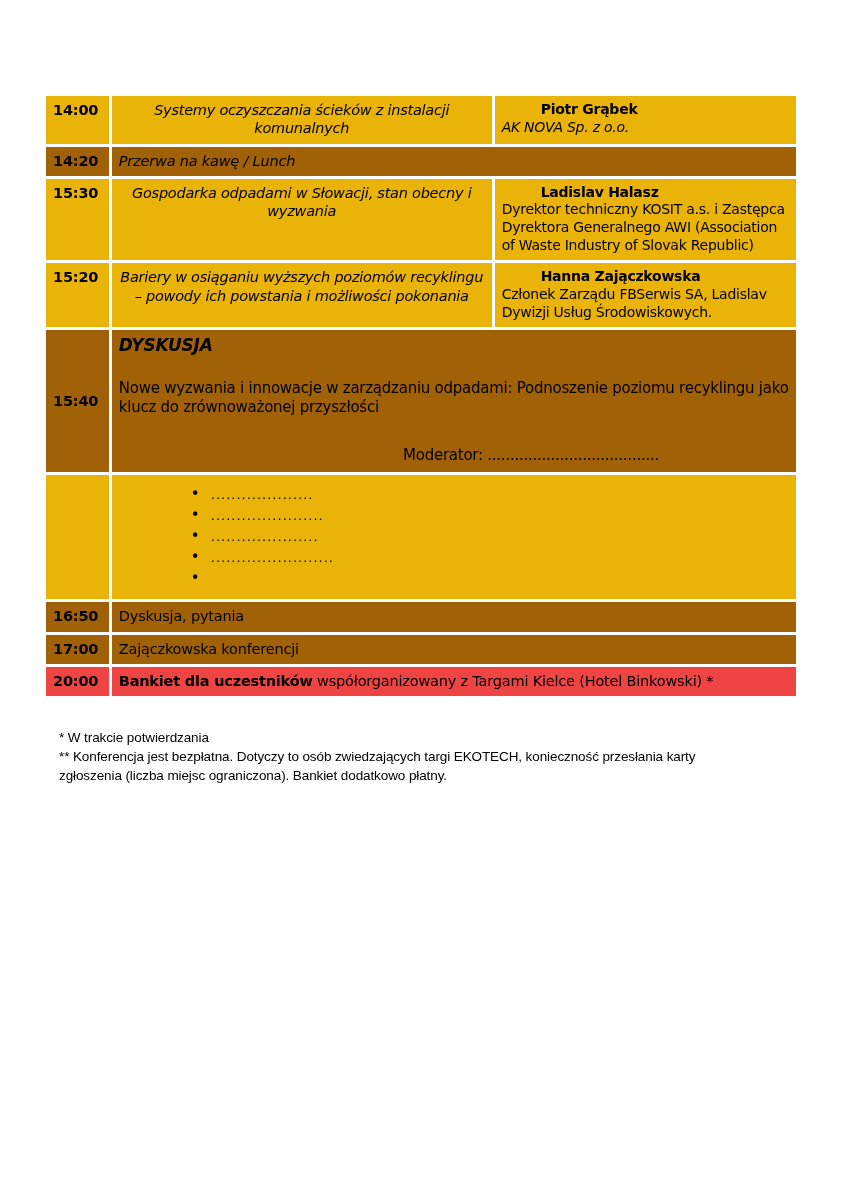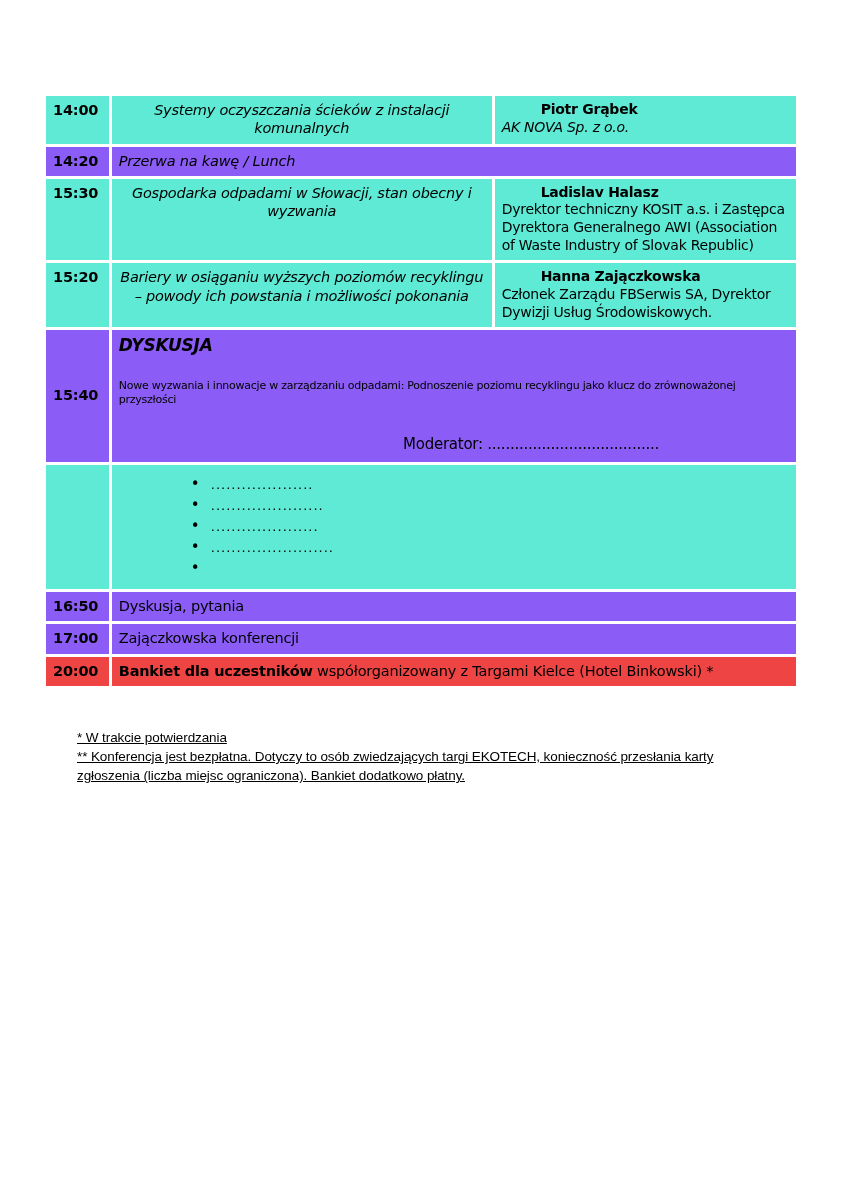--- a/index.html
+++ b/index.html
@@ -38,22 +38,22 @@
     padding: 5px 7px 6px 7px;
     line-height: 1.26;
   }
 
   
   .col-time  { width: 60px; }
   .col-desc  { width: 363px; }
   .col-spk   { width: 288px; }
 
   
-  .fill-grey   { background: #5eead4; }
-  .fill-green  { background: #8b5cf6; }
+  .fill-grey   { background: #eab308; }
+  .fill-green  { background: #a16207; }
   .fill-dark   { background: #ef4444; }
 
   
   .time {
     font-size: 14.5px;
     font-weight: bold;
     letter-spacing: -0.2px;
     padding-top: 6px;
     white-space: nowrap;
   }
@@ -100,21 +100,21 @@
 
   
   .disc-title {
     font-style: italic;
     font-weight: bold;
     font-size: 17px;
     letter-spacing: -0.2px;
     margin: 0 0 22px 0;
   }
   .disc-body {
-    font-size: 11px;
+    font-size: 15px;
     letter-spacing: -0.25px;
     line-height: 1.3;
     margin: 0;
   }
   .disc-mod {
     font-size: 15px;
     letter-spacing: -0.25px;
     text-align: right;
     margin: 28px 0 2px 0;
     padding-right: 130px;
@@ -140,29 +140,28 @@
     position: absolute;
     left: 72px;
     top: 0;
     font-size: 15px;
   }
   .dots { white-space: pre; font-family: "DejaVu Sans", "Liberation Sans", sans-serif; }
 
   
   .footnotes {
     position: absolute;
-    left: 77px;
+    left: 59px;
     top: 728px;
     width: 680px;
     font-family: "Liberation Sans", sans-serif;
     font-size: 13.5px;
     line-height: 1.42;
     letter-spacing: -0.1px;
     color: #000;
-    text-decoration: underline;
   }
   .footnotes div { white-space: normal; }
 </style>
 </head>
 <body>
 
 <div id="page">
 
   <table class="agenda">
     <colgroup>
@@ -193,21 +192,21 @@
           <span class="name">Ladislav Halasz</span>
           <span class="aff">Dyrektor techniczny KOSIT a.s. i Zastępca Dyrektora Generalnego AWI (Association of Waste Industry of Slovak Republic)</span>
         </td>
       </tr>
 
       <tr>
         <td class="fill-grey time">15:20</td>
         <td class="fill-grey desc">Bariery w osiąganiu wyższych poziomów recyklingu – powody ich powstania i możliwości pokonania</td>
         <td class="fill-grey spk">
           <span class="name">Hanna Zajączkowska</span>
-          <span class="aff">Członek Zarządu FBSerwis SA, Dyrektor Dywizji Usług Środowiskowych.</span>
+          <span class="aff">Członek Zarządu FBSerwis SA, Ladislav Dywizji Usług Środowiskowych.</span>
         </td>
       </tr>
 
       <tr>
         <td class="fill-green time mid">15:40</td>
         <td class="fill-green" colspan="2">
           <p class="disc-title">DYSKUSJA</p>
           <p class="disc-body">Nowe wyzwania i innowacje w zarządzaniu odpadami: Podnoszenie poziomu recyklingu jako klucz do zrównoważonej przyszłości</p>
           <p class="disc-mod">Moderator: ......................................</p>
         </td>

